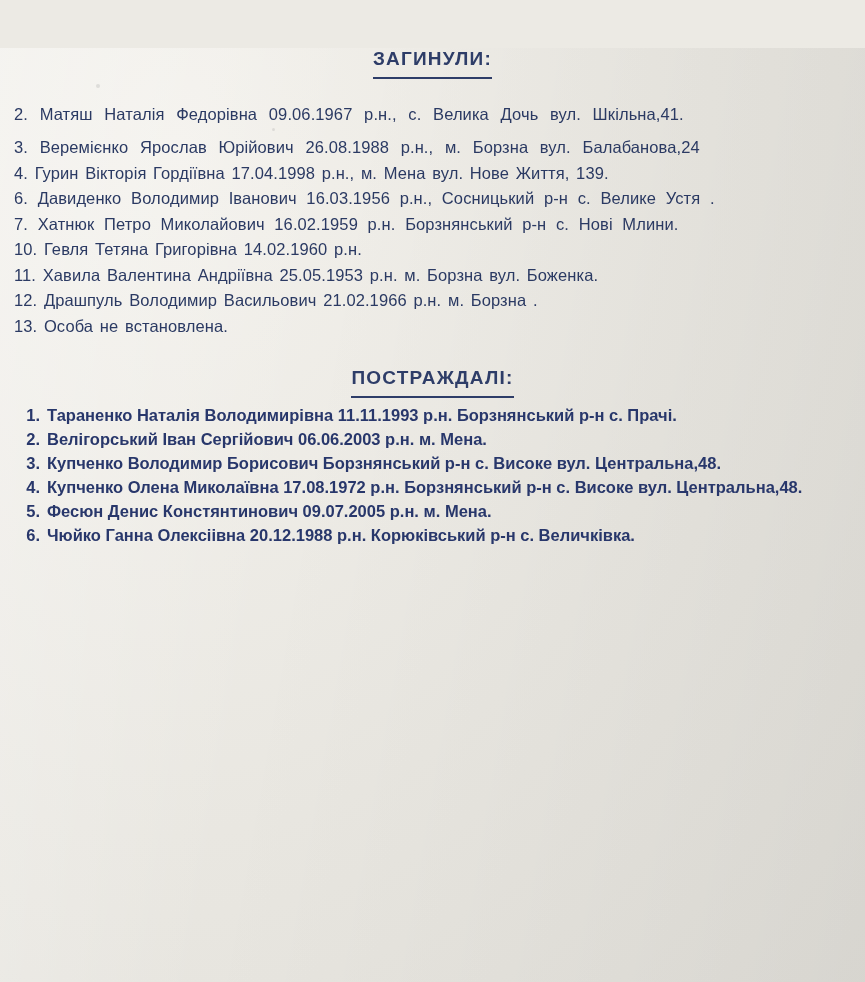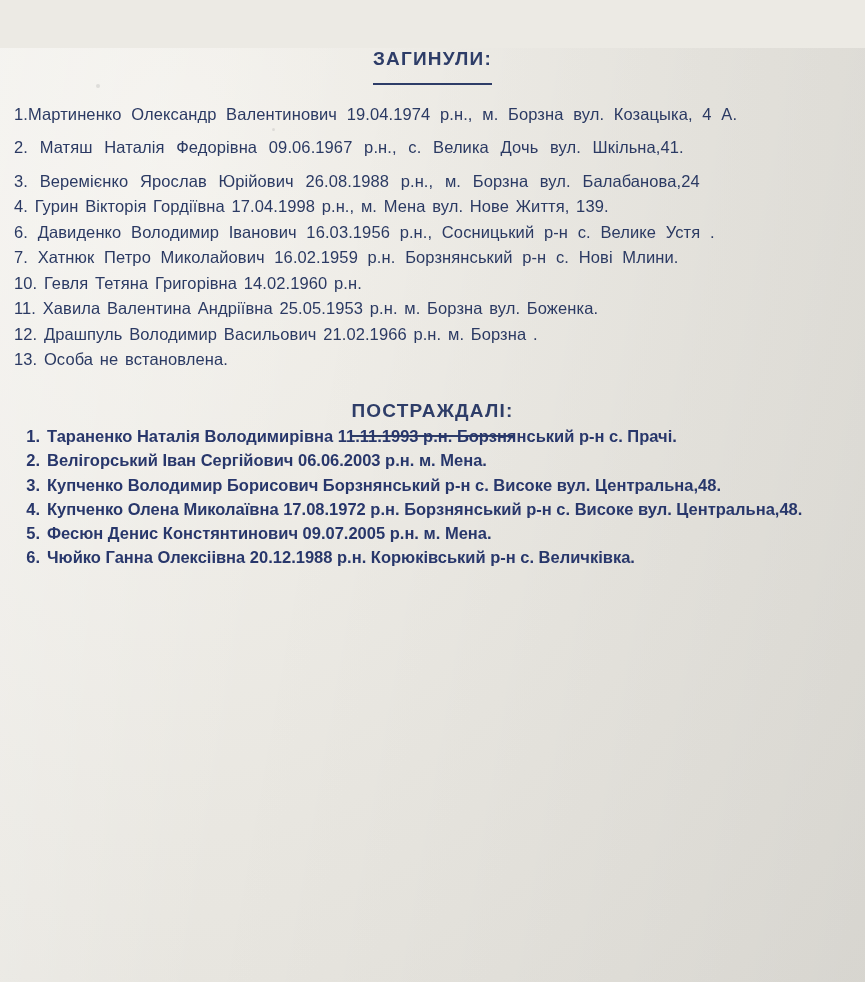--- a/index.html
+++ b/index.html
@@ -35,24 +35,24 @@
   }
   .heading {
     text-align: center;
     font-weight: bold;
     letter-spacing: 1.2px;
     font-size: 19px;
     color: #2e3d68;
   }
   .heading span {
     border-bottom: 2px solid #2e3d68;
-    padding-bottom: 14px;
+    padding-bottom: 8px;
   }
   .h1 { margin-top: 48px; }
-  .h2 { margin-top: 30px; margin-bottom: 4px; }
+  .h2 { margin-top: 30px; margin-bottom: 16px; }
 
   .list-a {
     margin: 0;
     padding: 0;
     list-style: none;
   }
   .list-a li {
     font-size: 16.5px;
     line-height: 1.30;
     margin-bottom: 4px;
@@ -102,21 +102,20 @@
   <div class="speck" style="left:96px;top:36px;width:4px;height:4px;"></div>
   <div class="speck" style="left:272px;top:80px;width:3px;height:3px;"></div>
 
   <div class="content">
 
     <div class="heading h1">
       <span>ЗАГИНУЛИ:</span>
     </div>
 
     <ul class="list-a block1">
-      <li class="j2">1.Мартиненко Олександр Валентинович 19.04.1974 р.н., м. Борзна вул. Козацыка, 4 А.</li>
       <li class="j3">2. Матяш Наталія Федорівна 09.06.1967 р.н., с. Велика Дочь вул. Шкільна,41.</li>
       <li class="j3">3. Веремієнко Ярослав Юрійович 26.08.1988 р.н., м. Борзна вул. Балабанова,24</li>
       <li class="j1">4. Гурин Вікторія Гордіївна 17.04.1998 р.н., м. Мена вул. Нове Життя, 139.</li>
       <li class="j2">6. Давиденко Володимир Іванович 16.03.1956 р.н., Сосницький р-н с. Велике Устя .</li>
       <li class="j2">7. Хатнюк Петро Миколайович 16.02.1959 р.н. Борзнянський р-н с. Нові Млини.</li>
       <li class="j1">10. Гевля Тетяна Григорівна 14.02.1960 р.н.</li>
       <li class="j1">11. Хавила Валентина Андріївна 25.05.1953 р.н. м. Борзна вул. Боженка.</li>
       <li class="j1">12. Драшпуль Володимир Васильович 21.02.1966 р.н. м. Борзна .</li>
       <li class="j1">13. Особа не встановлена.</li>
     </ul>

